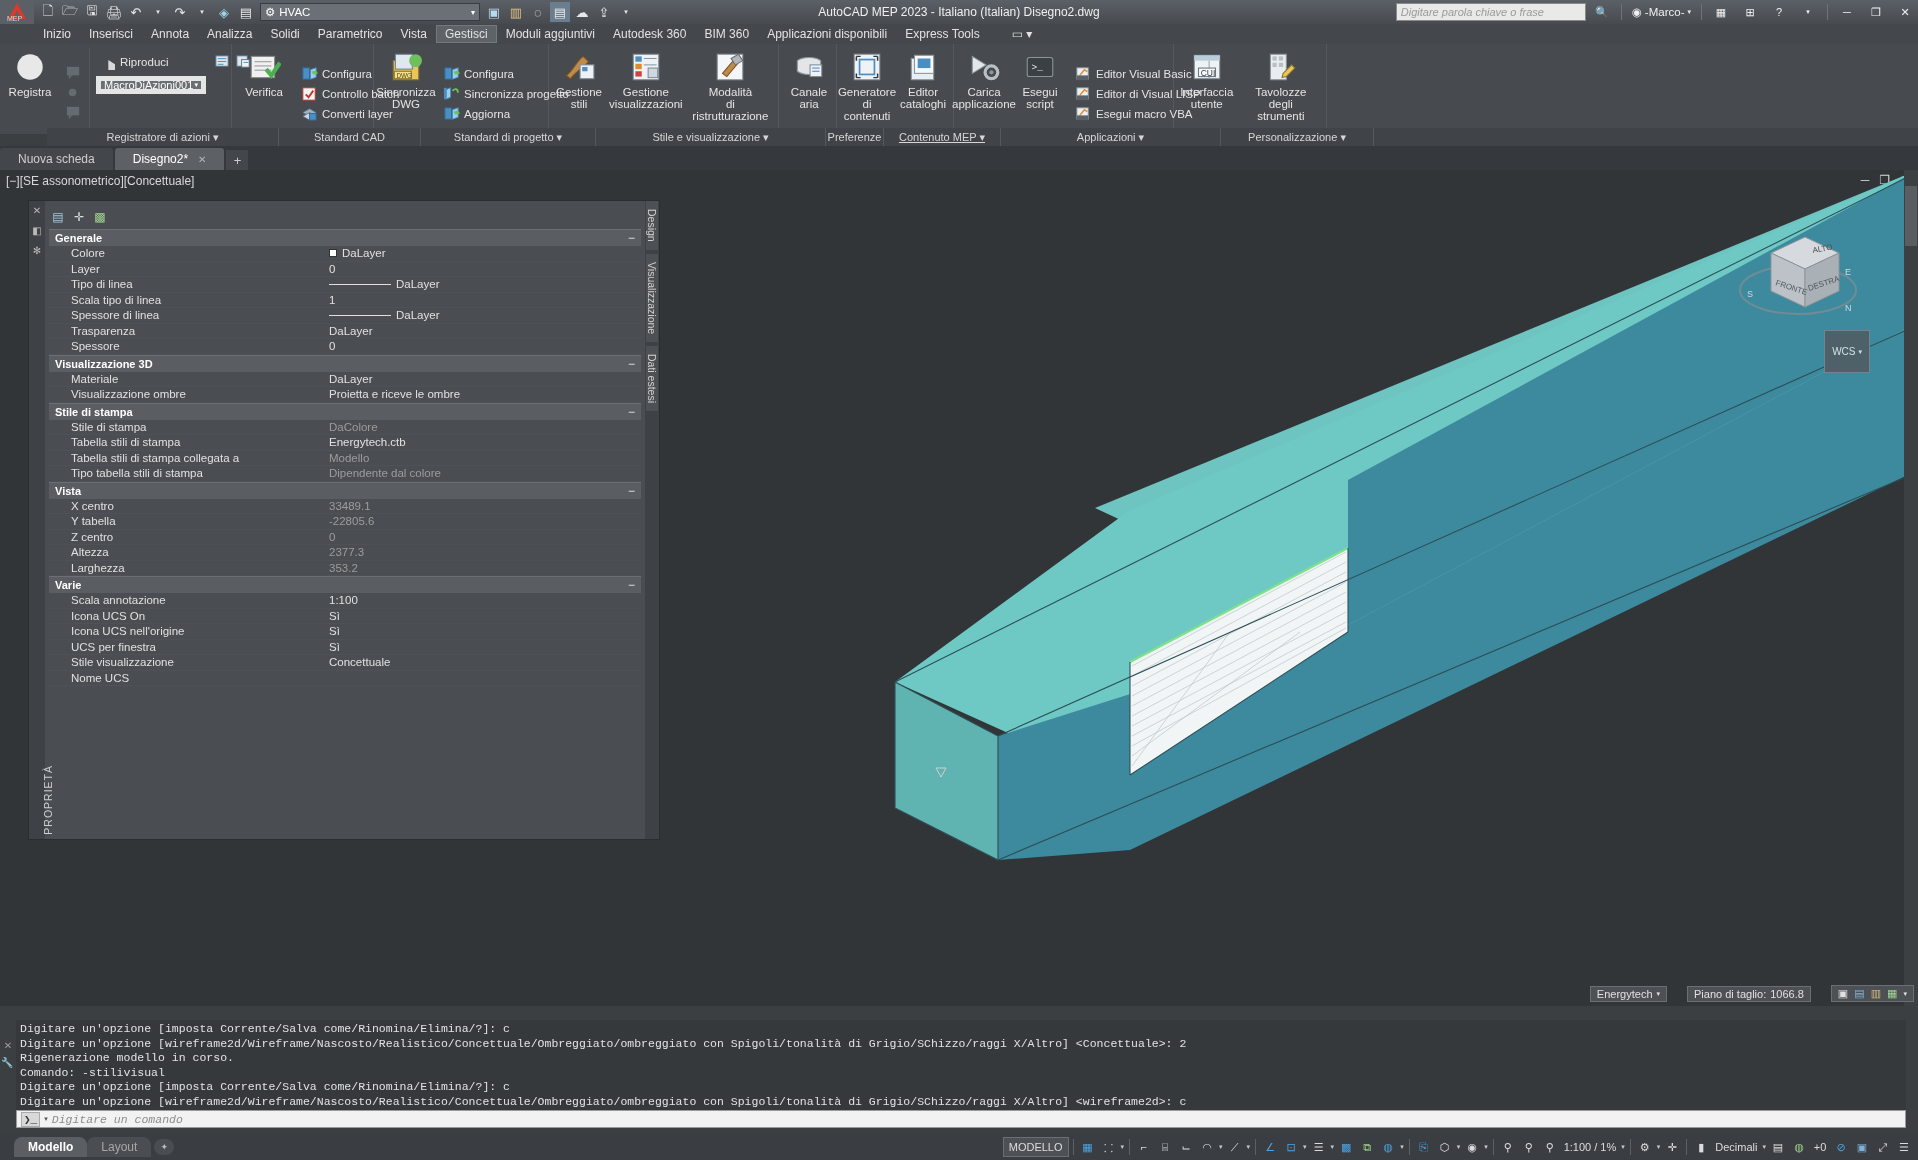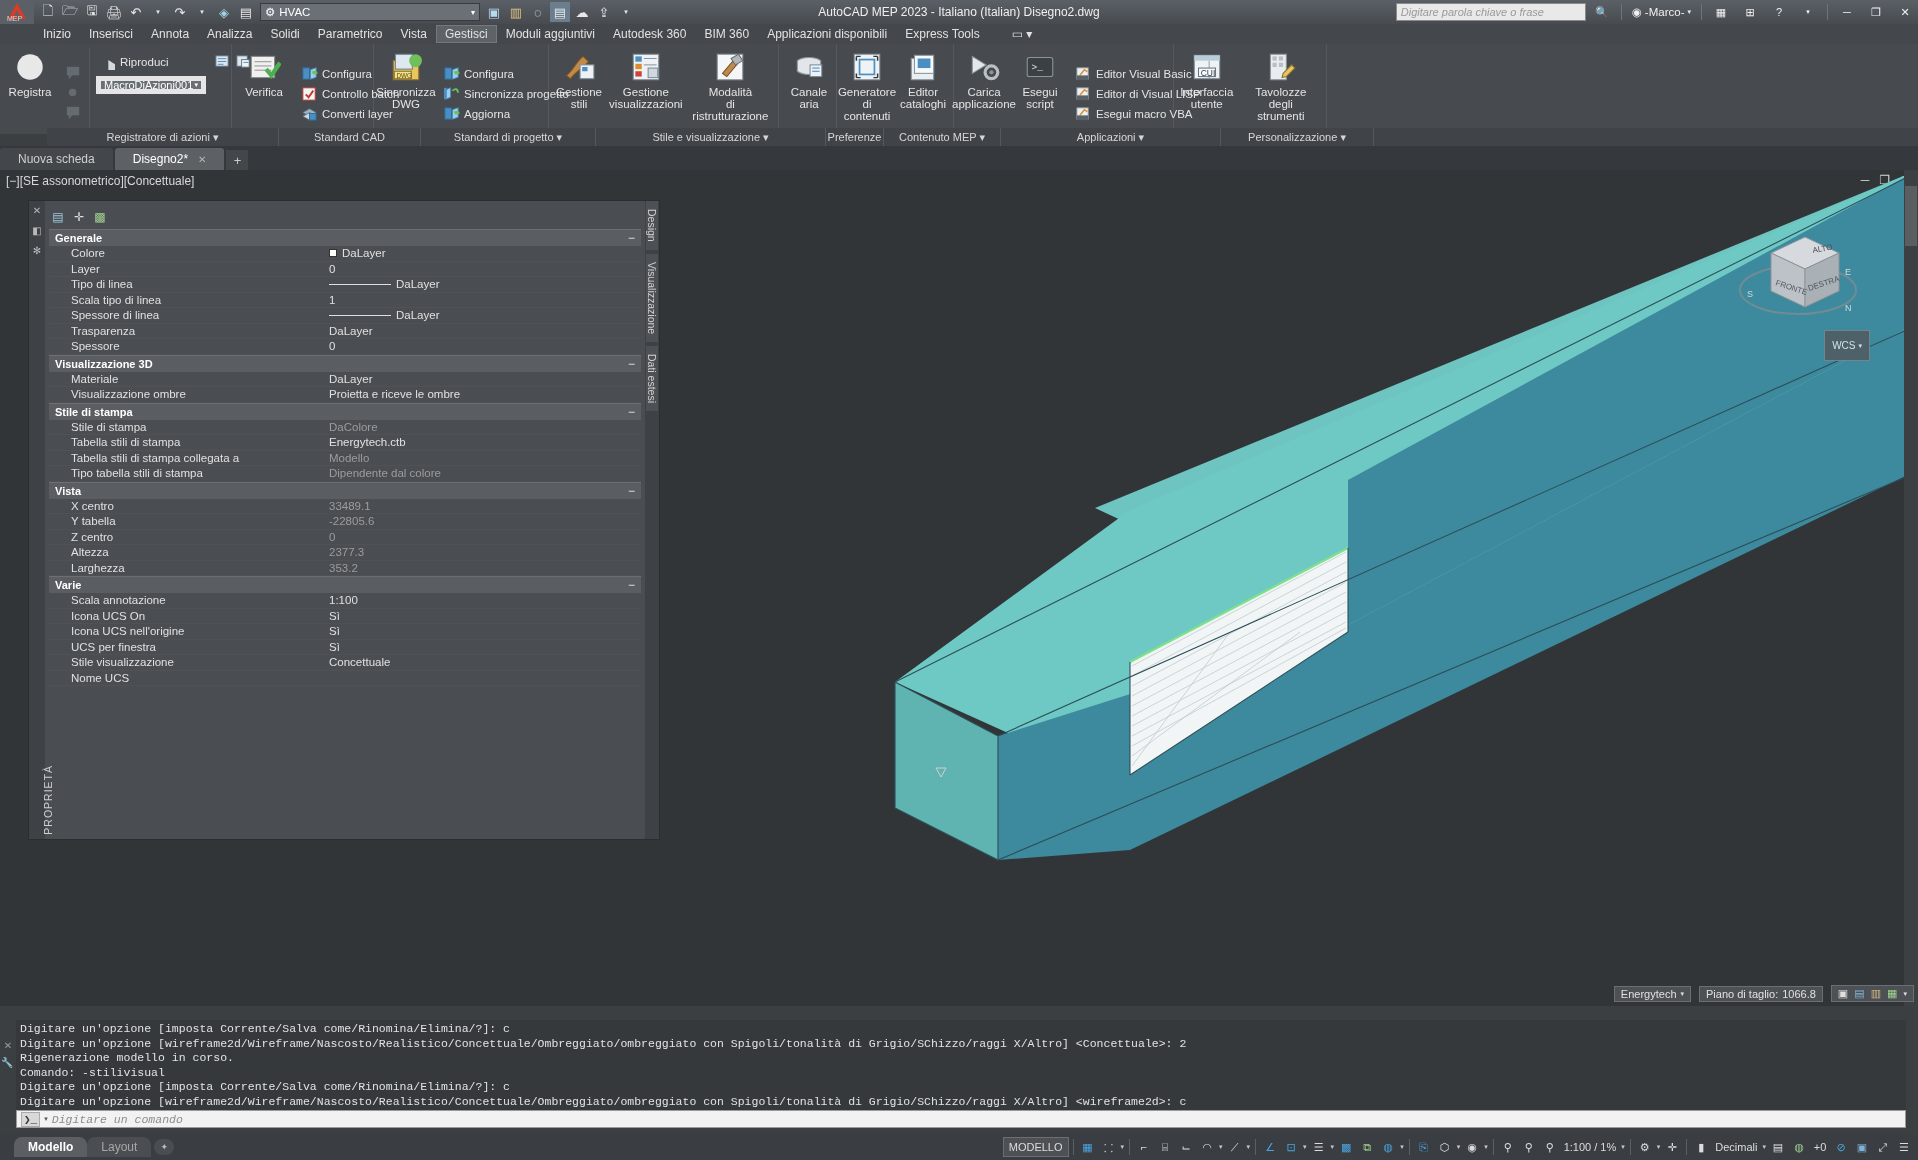--- a/index.html
+++ b/index.html
@@ -72,21 +72,21 @@
 
   
   #canvas { position:absolute; left:0; top:170px; width:1918px; height:836px;
     background:#313538; overflow:hidden; }
   #vplabel { position:absolute; left:6px; top:4px; font-size:12px; color:#d8d8d8; }
   #vpbtns { position:absolute; right:8px; top:3px; display:flex; gap:10px; font-size:12px; color:#d8d8d8;}
 
   
   #viewcube { position:absolute; right:55px; top:45px; width:130px; height:130px; }
   #wcsbadge { position:absolute; right:48px; top:160px; background:#4e6068; border:1px solid #6f8690;
-    font-size:10px; color:#cfe2e8; padding:9px 7px; display:flex; gap:3px; align-items:center;}
+    font-size:10px; color:#cfe2e8; padding:15px 7px; display:flex; gap:3px; align-items:center;}
 
   
   #props { position:absolute; left:28px; top:200px; width:632px; height:640px;
     background:#46494d; border:1px solid #2b2e31; display:flex; }
   #propsbar { width:16px; background:#3e4246; display:flex; flex-direction:column;
     align-items:center; padding-top:4px; gap:9px; }
   #propsbar .b { font-size:10px; color:#b9b9b9; }
   #propstitle { position:absolute; left:13px; bottom:4px; writing-mode:vertical-rl;
     transform:rotate(180deg); font-size:10.5px; letter-spacing:1px; color:#cfcfcf; }
   #propsbody { flex:1; display:flex; flex-direction:column; background:#4a4e52; }
@@ -137,21 +137,21 @@
   .mlplus { width:20px; height:16px; background:#4a4e52; border-radius:8px; display:flex;
     align-items:center; justify-content:center; font-size:9px; color:#bbb; margin-left:3px; }
   .sright { margin-left:auto; display:flex; align-items:center; gap:1px; padding-right:4px; }
   .sbtn { height:20px; min-width:20px; padding:0 3px; display:flex; align-items:center;
     justify-content:center; font-size:11px; color:#dcdcdc; }
   .sbtn.box { border:1px solid #6b6f73; background:#4d5155; padding:0 5px; }
   .sarr { font-size:7px; color:#c8c8c8; padding:0 1px; }
   .ssep { width:1px; height:16px; background:#5c6064; margin:0 3px; }
 
   
-  #canvasstatus { position:absolute; right:4px; bottom:4px; display:flex; align-items:center; gap:8px; }
+  #canvasstatus { position:absolute; right:4px; bottom:4px; display:flex; align-items:center; gap:20px; }
   .csbox { background:#4d5155; border:1px solid #6b6f73; font-size:11px; color:#e0e0e0;
     padding:1px 6px; display:flex; align-items:center; gap:4px; }
   #scrollv { position:absolute; right:0; top:0; width:14px; height:836px; background:#3c4043; }
   #scrollv .thumb { width:12px; height:60px; background:#5a5e62; margin:16px 1px; }
 </style>
 </head>
 <body>
 
 <div id="titlebar">
   <div class="tb-left">
@@ -539,21 +539,21 @@
         <span class="tx">Tavolozze degli<br>strumenti</span>
       </div>
     </div>
   </div>
 <div id="ribbonlabels">
     <div class="plabel" style="width: 232px;">Registratore di azioni ▾</div>
     <div class="plabel" style="width: 142px;">Standard CAD</div>
     <div class="plabel" style="width: 175px;">Standard di progetto ▾</div>
     <div class="plabel" style="width: 230px;">Stile e visualizzazione ▾</div>
     <div class="plabel" style="width: 58px;">Preferenze</div>
-    <div class="plabel" style="width: 117px;">Contenuto MEP ▾</div>
+    <div class="plabel" style="width: 117px; text-decoration: underline;">Contenuto MEP ▾</div>
     <div class="plabel" style="width: 220px;">Applicazioni ▾</div>
     <div class="plabel" style="width: 153px;">Personalizzazione ▾</div>
   </div>
 
 <div id="doctabs">
     <div class="dtab">
       <span>Nuova scheda</span>
     </div>
     <div class="dtab sel">
       <span>Disegno2*</span>

